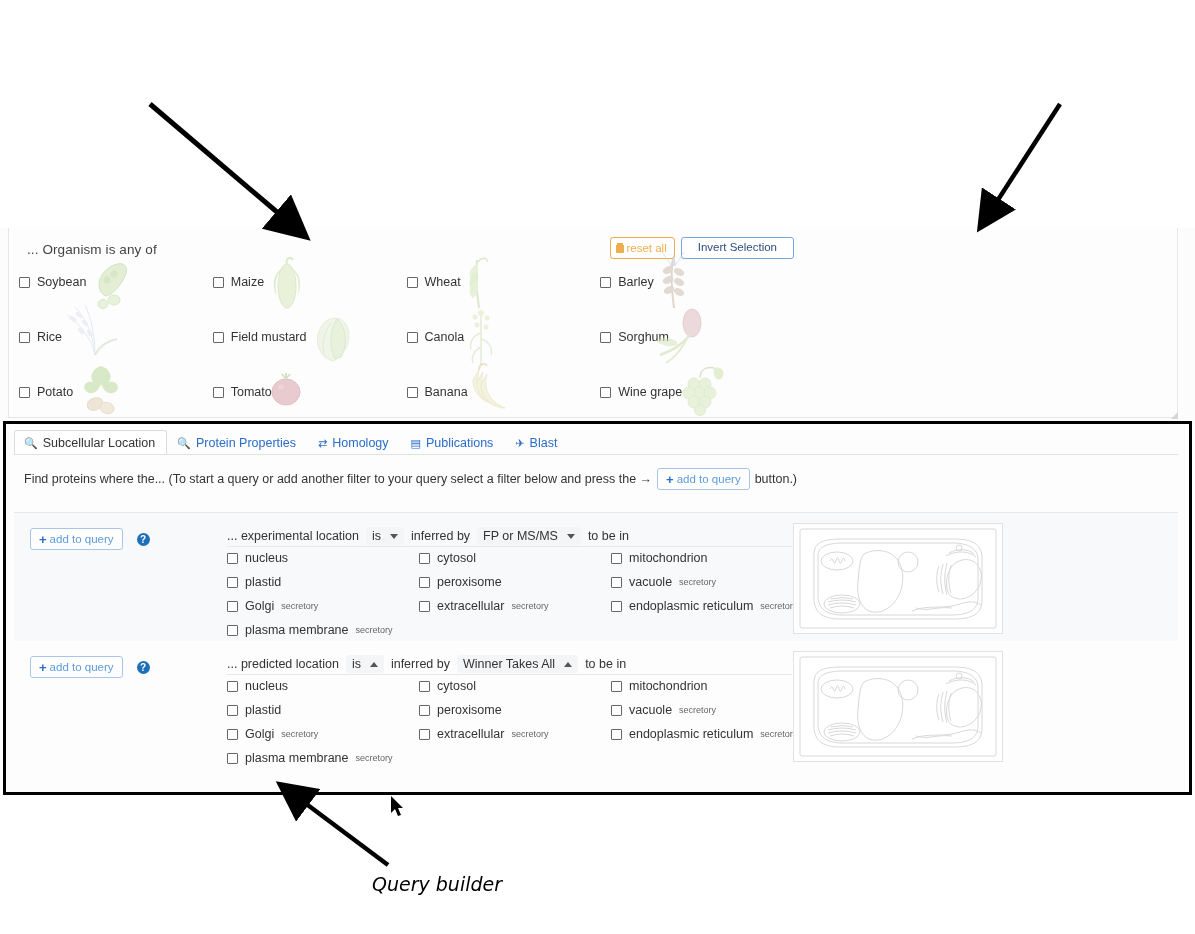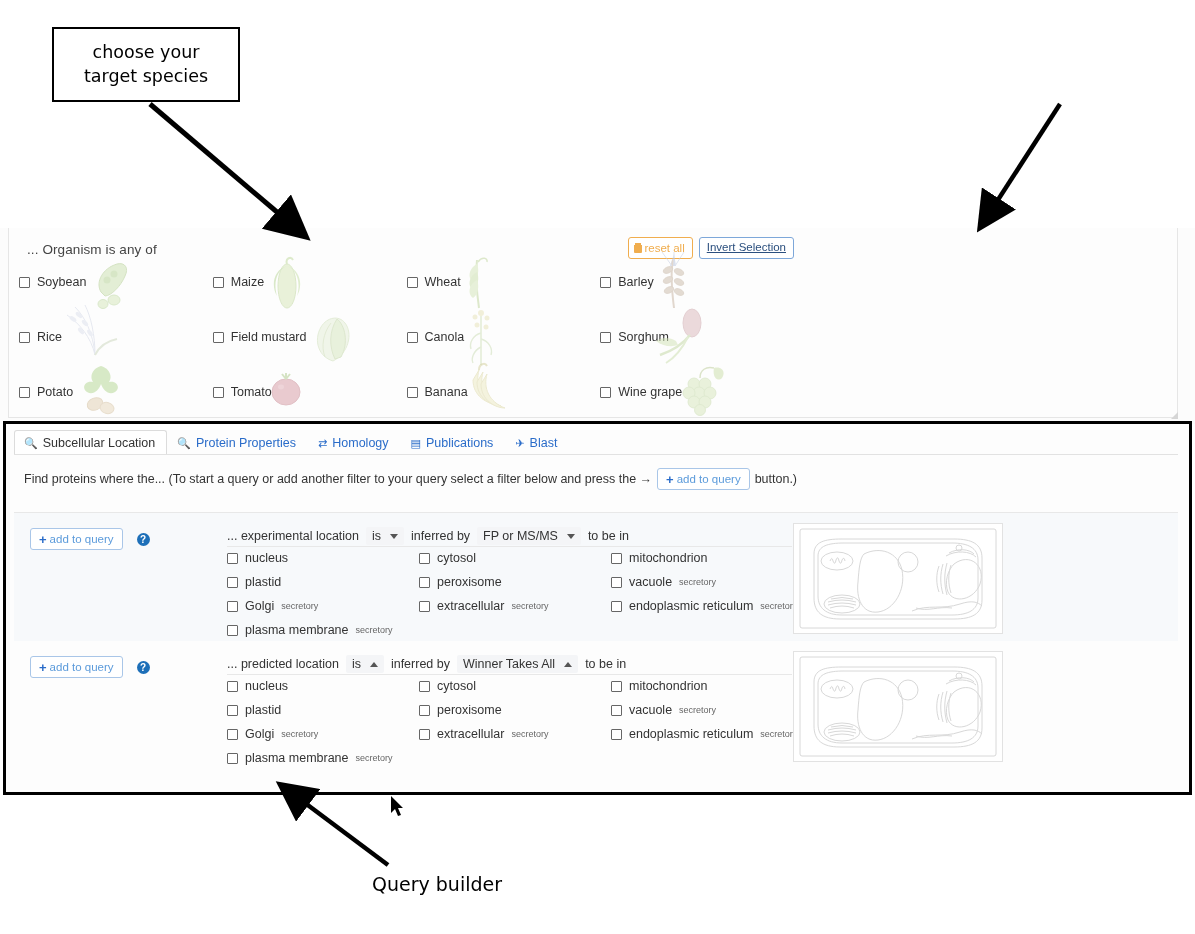--- a/index.html
+++ b/index.html
@@ -28,21 +28,21 @@
     display:flex;align-items:center;justify-content:center;
     padding:6px 10px;
   }
   #callout-species{left:52px;top:27px;width:188px;height:75px;}
   #callout-quicksearch{left:861px;top:1px;width:304px;height:100px;}
   .plain-label{
     position:absolute;
     font-family:"DejaVu Sans",sans-serif;
     font-size:19px;color:#000;z-index:40;white-space:nowrap;
   }
-  #label-querybuilder{left:372px;top:873px;}
+  #label-querybuilder{left:372px;top:873px;font-style:italic;}
   .anno-svg{position:absolute;left:0;top:0;width:1195px;height:934px;z-index:39;pointer-events:none;}
 
   
   #qb-frame{
     position:absolute;left:3px;top:421px;width:1189px;height:374px;
     border:3px solid #000;box-sizing:border-box;z-index:30;pointer-events:none;
   }
 
   
   #organism-panel{
@@ -64,21 +64,21 @@
     font-size:13.5px;color:#444;letter-spacing:.1px;
   }
   .org-btns{position:absolute;right:0px;top:7px;display:flex;gap:6px;}
   .btn-reset{
     border:1px solid #f0ad4e;border-radius:3px;background:#fff;
     color:#f0ad4e;font-size:11.5px;padding:3px 7px 2px 5px;
     display:flex;align-items:center;gap:2px;cursor:pointer;line-height:1.2;
   }
   .btn-invert{
     border:1px solid #7da7d9;border-radius:3px;background:#fff;
-    color:#2b4f7e;font-size:11.5px;padding:3px 7px;cursor:pointer;line-height:1.2;text-decoration:underline;
+    color:#2b4f7e;font-size:11.5px;padding:3px 16px;cursor:pointer;line-height:1.2;
   }
   .trash-ic{display:inline-block;width:8px;height:10px;position:relative;}
   .trash-ic::before{
     content:"";position:absolute;left:0;top:2px;width:8px;height:8px;background:#f0ad4e;
     border-radius:0 0 1px 1px;
   }
   .trash-ic::after{
     content:"";position:absolute;left:1px;top:0px;width:6px;height:1.5px;background:#f0ad4e;
   }
   .org-grid{
@@ -677,22 +677,19 @@
     <defs>
       <marker id="ah" markerWidth="9" markerHeight="9" refX="2" refY="4.5" orient="auto">
         <path d="M0,0 L9,4.5 L0,9 Z" fill="#000"></path>
       </marker>
     </defs>
     <line x1="150" y1="104" x2="284" y2="218" stroke="#000" stroke-width="5" marker-end="url(#ah)"></line>
     <line x1="1060" y1="104" x2="994" y2="206" stroke="#000" stroke-width="4.5" marker-end="url(#ah)"></line>
     <line x1="388" y1="865" x2="301" y2="800" stroke="#000" stroke-width="4.5" marker-end="url(#ah)"></line>
   </svg>
 
-  <div class="callout" id="callout-species">
-    <span>choose your target species</span>
-  </div>
   <div class="plain-label" id="label-querybuilder">Query builder</div>
 
   <svg class="cursor-arrow" width="16" height="24" viewBox="0 0 16 24">
     <path d="M1 1 L1 18 L5 14 L8 21 L11 20 L8 13 L13 13 Z" fill="#000"></path>
   </svg>
 
 </div>
 
 </body></html>

